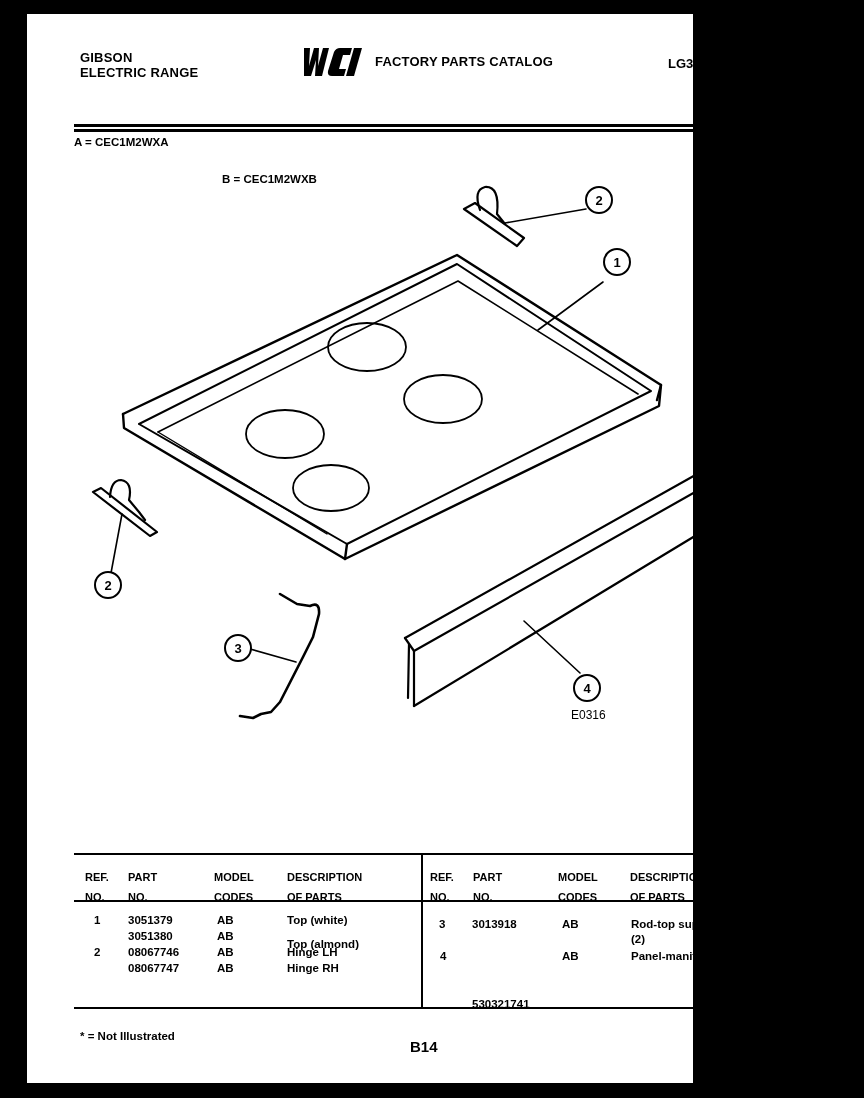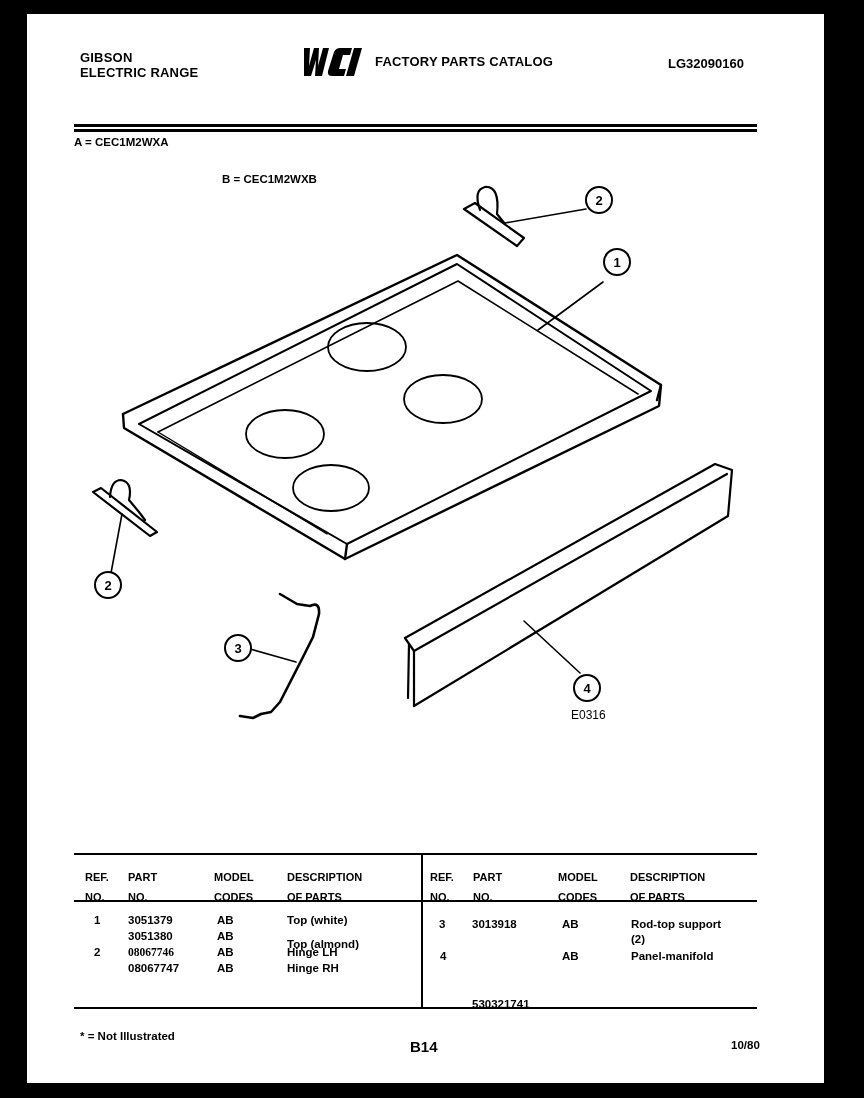--- a/index.html
+++ b/index.html
@@ -7,21 +7,21 @@
     width: 864px; height: 1098px;
     background: #000;
     position: relative;
     overflow: hidden;
     font-family: "Liberation Sans", "DejaVu Sans", sans-serif;
     color: #000;
   }
   .page {
     position: absolute;
     left: 27px; top: 14px;
-    width: 797px; height: 1069px;
+    width: 666px; height: 1069px;
     background: #fff;
   }
   .abs { position: absolute; }
   .hdr-brand { left: 53px; top: 36px; font-size: 13px; line-height: 15px; font-weight: bold; letter-spacing: 0.2px; }
   .hdr-logo { left: 273px; top: 32px; width: 64px; height: 32px; }
   .hdr-catalog { left: 340px; top: 40px; font-size: 13px; font-weight: bold; letter-spacing: 0.2px; padding-left: 8px; }
   .hdr-code { left: 641px; top: 42px; font-size: 13px; font-weight: bold; }
   .rule-thick { left: 47px; width: 683px; background: #000; }
   .models { top: 122px; font-size: 11.5px; font-weight: bold; }
   .diagram { left: 0; top: 0; width: 823px; height: 800px; }
@@ -159,21 +159,21 @@
     <div class="abs td" style="left:190px;top:0;">AB</div>
     <div class="abs td" style="left:260px;top:0;">Top (white)</div>
   </div>
   <div class="abs" style="left:0;top:914px;">
     <div class="abs td" style="left:101px;top:0;">3051380</div>
     <div class="abs td" style="left:190px;top:0;">AB</div>
     <div class="abs td" style="left:260px;top:0;margin-top:8px;">Top (almond)</div>
   </div>
   <div class="abs" style="left:0;top:930px;">
     <div class="abs td" style="left:67px;top:0;">2</div>
-    <div class="abs td" style="left:101px;top:0;font-family:Liberation Serif, serif;">08067746</div>
+    <div class="abs td" style="left:101px;top:0;">08067746</div>
     <div class="abs td" style="left:190px;top:0;">AB</div>
     <div class="abs td" style="left:260px;top:0;">Hinge LH</div>
   </div>
   <div class="abs" style="left:0;top:946px;">
     <div class="abs td" style="left:101px;top:0;">08067747</div>
     <div class="abs td" style="left:190px;top:0;">AB</div>
     <div class="abs td" style="left:260px;top:0;">Hinge RH</div>
   </div>
 
   <div class="abs" style="left:0;top:902px;">

